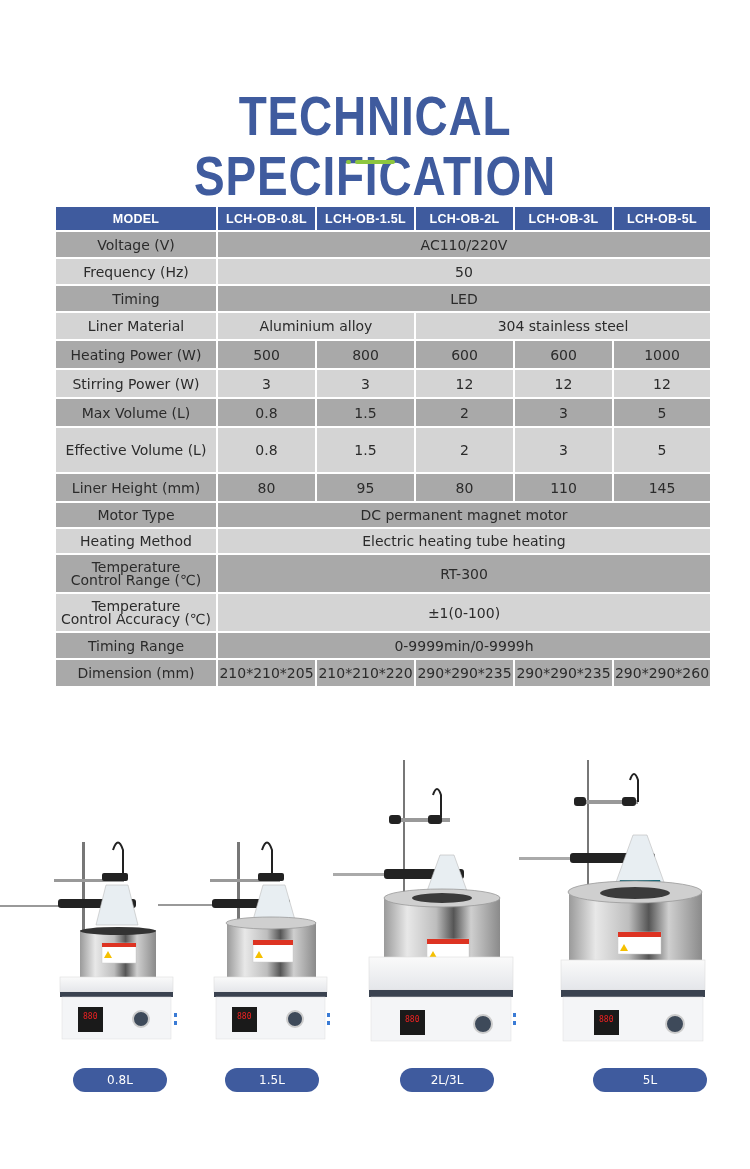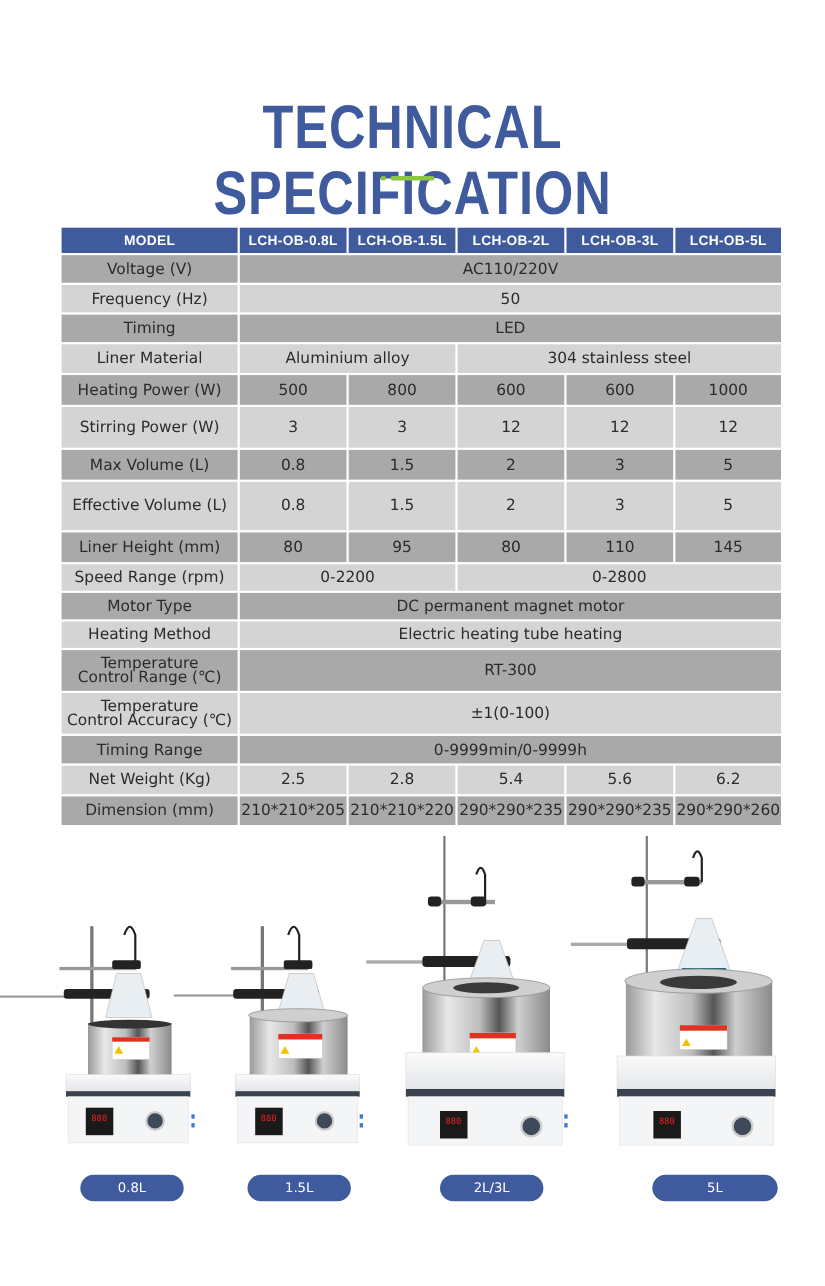--- a/index.html
+++ b/index.html
@@ -93,21 +93,21 @@
       <td colspan="3">304 stainless steel</td>
     </tr>
     <tr class="dark" style="height:27px">
       <td class="label">Heating Power (W)</td>
       <td>500</td>
       <td>800</td>
       <td>600</td>
       <td>600</td>
       <td>1000</td>
     </tr>
-    <tr class="light" style="height:37px">
+    <tr class="light" style="height:27px">
       <td class="label">Stirring Power (W)</td>
       <td>3</td>
       <td>3</td>
       <td>12</td>
       <td>12</td>
       <td>12</td>
     </tr>
     <tr class="dark" style="height:27px">
       <td class="label">Max Volume (L)</td>
       <td>0.8</td>
@@ -125,25 +125,20 @@
       <td>5</td>
     </tr>
     <tr class="dark" style="height:27px">
       <td class="label">Liner Height (mm)</td>
       <td>80</td>
       <td>95</td>
       <td>80</td>
       <td>110</td>
       <td>145</td>
     </tr>
-    <tr class="light" style="height:24px">
-      <td class="label">Speed Range (rpm)</td>
-      <td colspan="2">0-2200</td>
-      <td colspan="3">0-2800</td>
-    </tr>
     <tr class="dark" style="height:24px">
       <td class="label">Motor Type</td>
       <td colspan="5" class="small">DC permanent magnet motor</td>
     </tr>
     <tr class="light" style="height:24px">
       <td class="label">Heating Method</td>
       <td colspan="5" class="small">Electric heating tube heating</td>
     </tr>
     <tr class="dark" style="height:37px">
       <td class="label two">
@@ -155,28 +150,20 @@
     <tr class="light" style="height:37px">
       <td class="label two">
         <div>Temperature</div>
         <div>Control Accuracy (℃)</div>
       </td>
       <td colspan="5" class="small">±1(0-100)</td>
     </tr>
     <tr class="dark" style="height:25px">
       <td class="label">Timing Range</td>
       <td colspan="5" class="small">0-9999min/0-9999h</td>
-    </tr>
-    <tr class="light" style="height:26px">
-      <td class="label">Net Weight (Kg)</td>
-      <td>2.5</td>
-      <td>2.8</td>
-      <td>5.4</td>
-      <td>5.6</td>
-      <td>6.2</td>
     </tr>
     <tr class="dark" style="height:26px">
       <td class="label">Dimension (mm)</td>
       <td class="small">210*210*205</td>
       <td class="small">210*210*220</td>
       <td class="small">290*290*235</td>
       <td class="small">290*290*235</td>
       <td class="small">290*290*260</td>
     </tr>
   </tbody>

